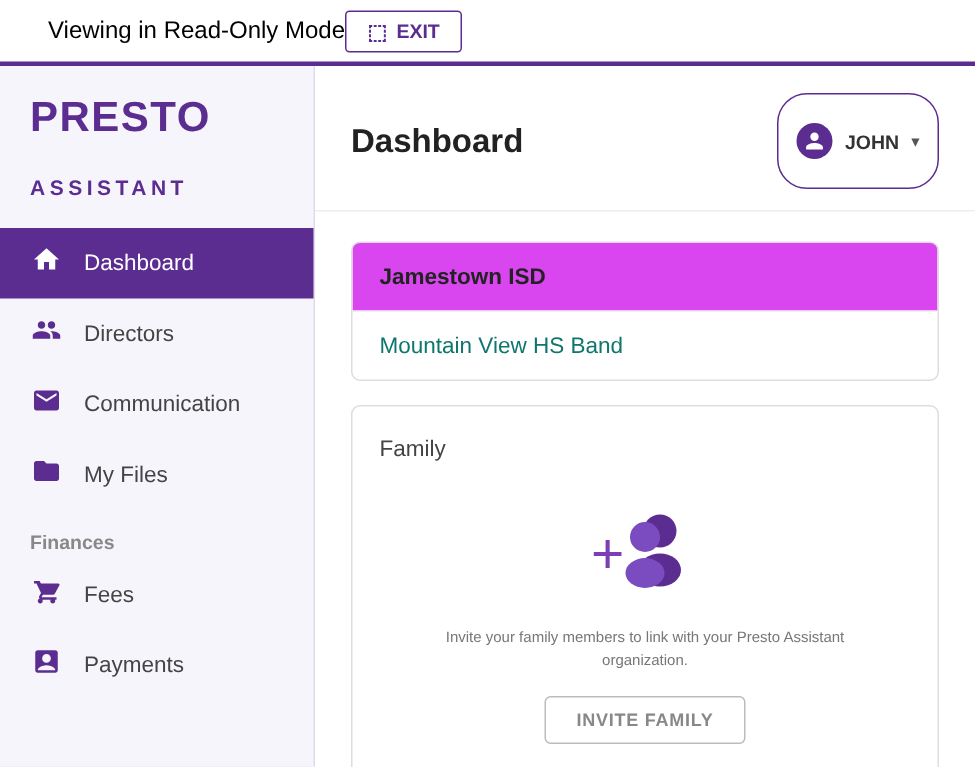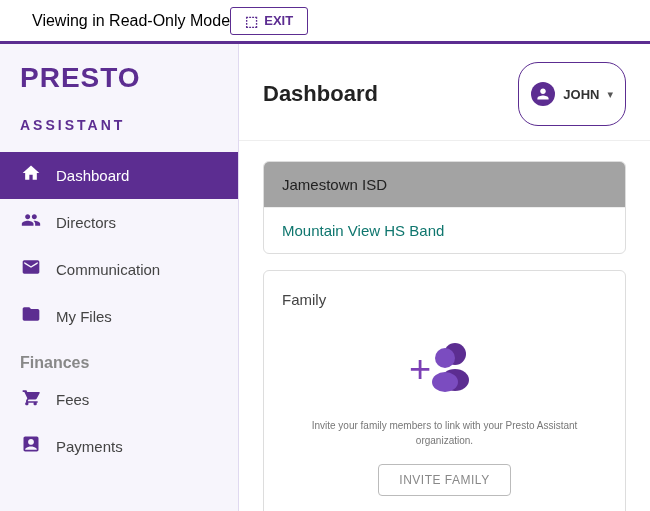--- a/index.html
+++ b/index.html
@@ -31,21 +31,21 @@
     .exit-icon { font-size: 14px; }
 
     
     #layout {
       display: flex;
       height: calc(511px - 44px);
     }
 
     
     #sidebar {
-      width: 239px;
+      width: 210px;
       background: #f7f5fc;
       border-right: 1px solid #e0d9f0;
       padding: 0;
       flex-shrink: 0;
     }
     #logo-area {
       padding: 20px 20px 16px 20px;
     }
     .logo-presto {
       font-size: 28px;
@@ -82,21 +82,21 @@
       width: 22px;
       text-align: center;
       font-size: 17px;
       flex-shrink: 0;
     }
     .nav-item.active .nav-icon { color: white; }
     .nav-item:not(.active) .nav-icon { color: #5c2d91; }
 
     .section-label {
       padding: 14px 20px 4px 20px;
-      font-size: 16px;
+      font-size: 13px;
       color: #888;
       font-weight: 600;
       text-transform: none;
     }
 
     
     #main-content {
       flex: 1;
       background: white;
       overflow-y: auto;
@@ -153,22 +153,22 @@
       border-radius: 6px;
       overflow: hidden;
       margin-bottom: 16px;
     }
     .org-item {
       padding: 14px 18px;
       font-size: 15px;
       cursor: pointer;
     }
     .org-item.selected {
-      background: #a3a3a3;
-      font-weight: 400;
+      background: #d946ef;
+      font-weight: 700;
       color: #222;
     }
     .org-item.normal {
       color: #0f766e;
       font-weight: 400;
       border-top: 1px solid #eee;
     }
 
     
     .family-card {
@@ -197,21 +197,21 @@
     }
     .invite-button-wrap {
       display: flex;
       justify-content: center;
     }
     .invite-button {
       border: 1.5px solid #bbb;
       background: white;
       color: #888;
       font-size: 12px;
-      font-weight: 400;
+      font-weight: 700;
       padding: 8px 20px;
       border-radius: 4px;
       cursor: pointer;
       letter-spacing: 0.5px;
     }
 
     
     svg.nav-svg { width: 20px; height: 20px; fill: currentColor; }
   </style>
 </head>

